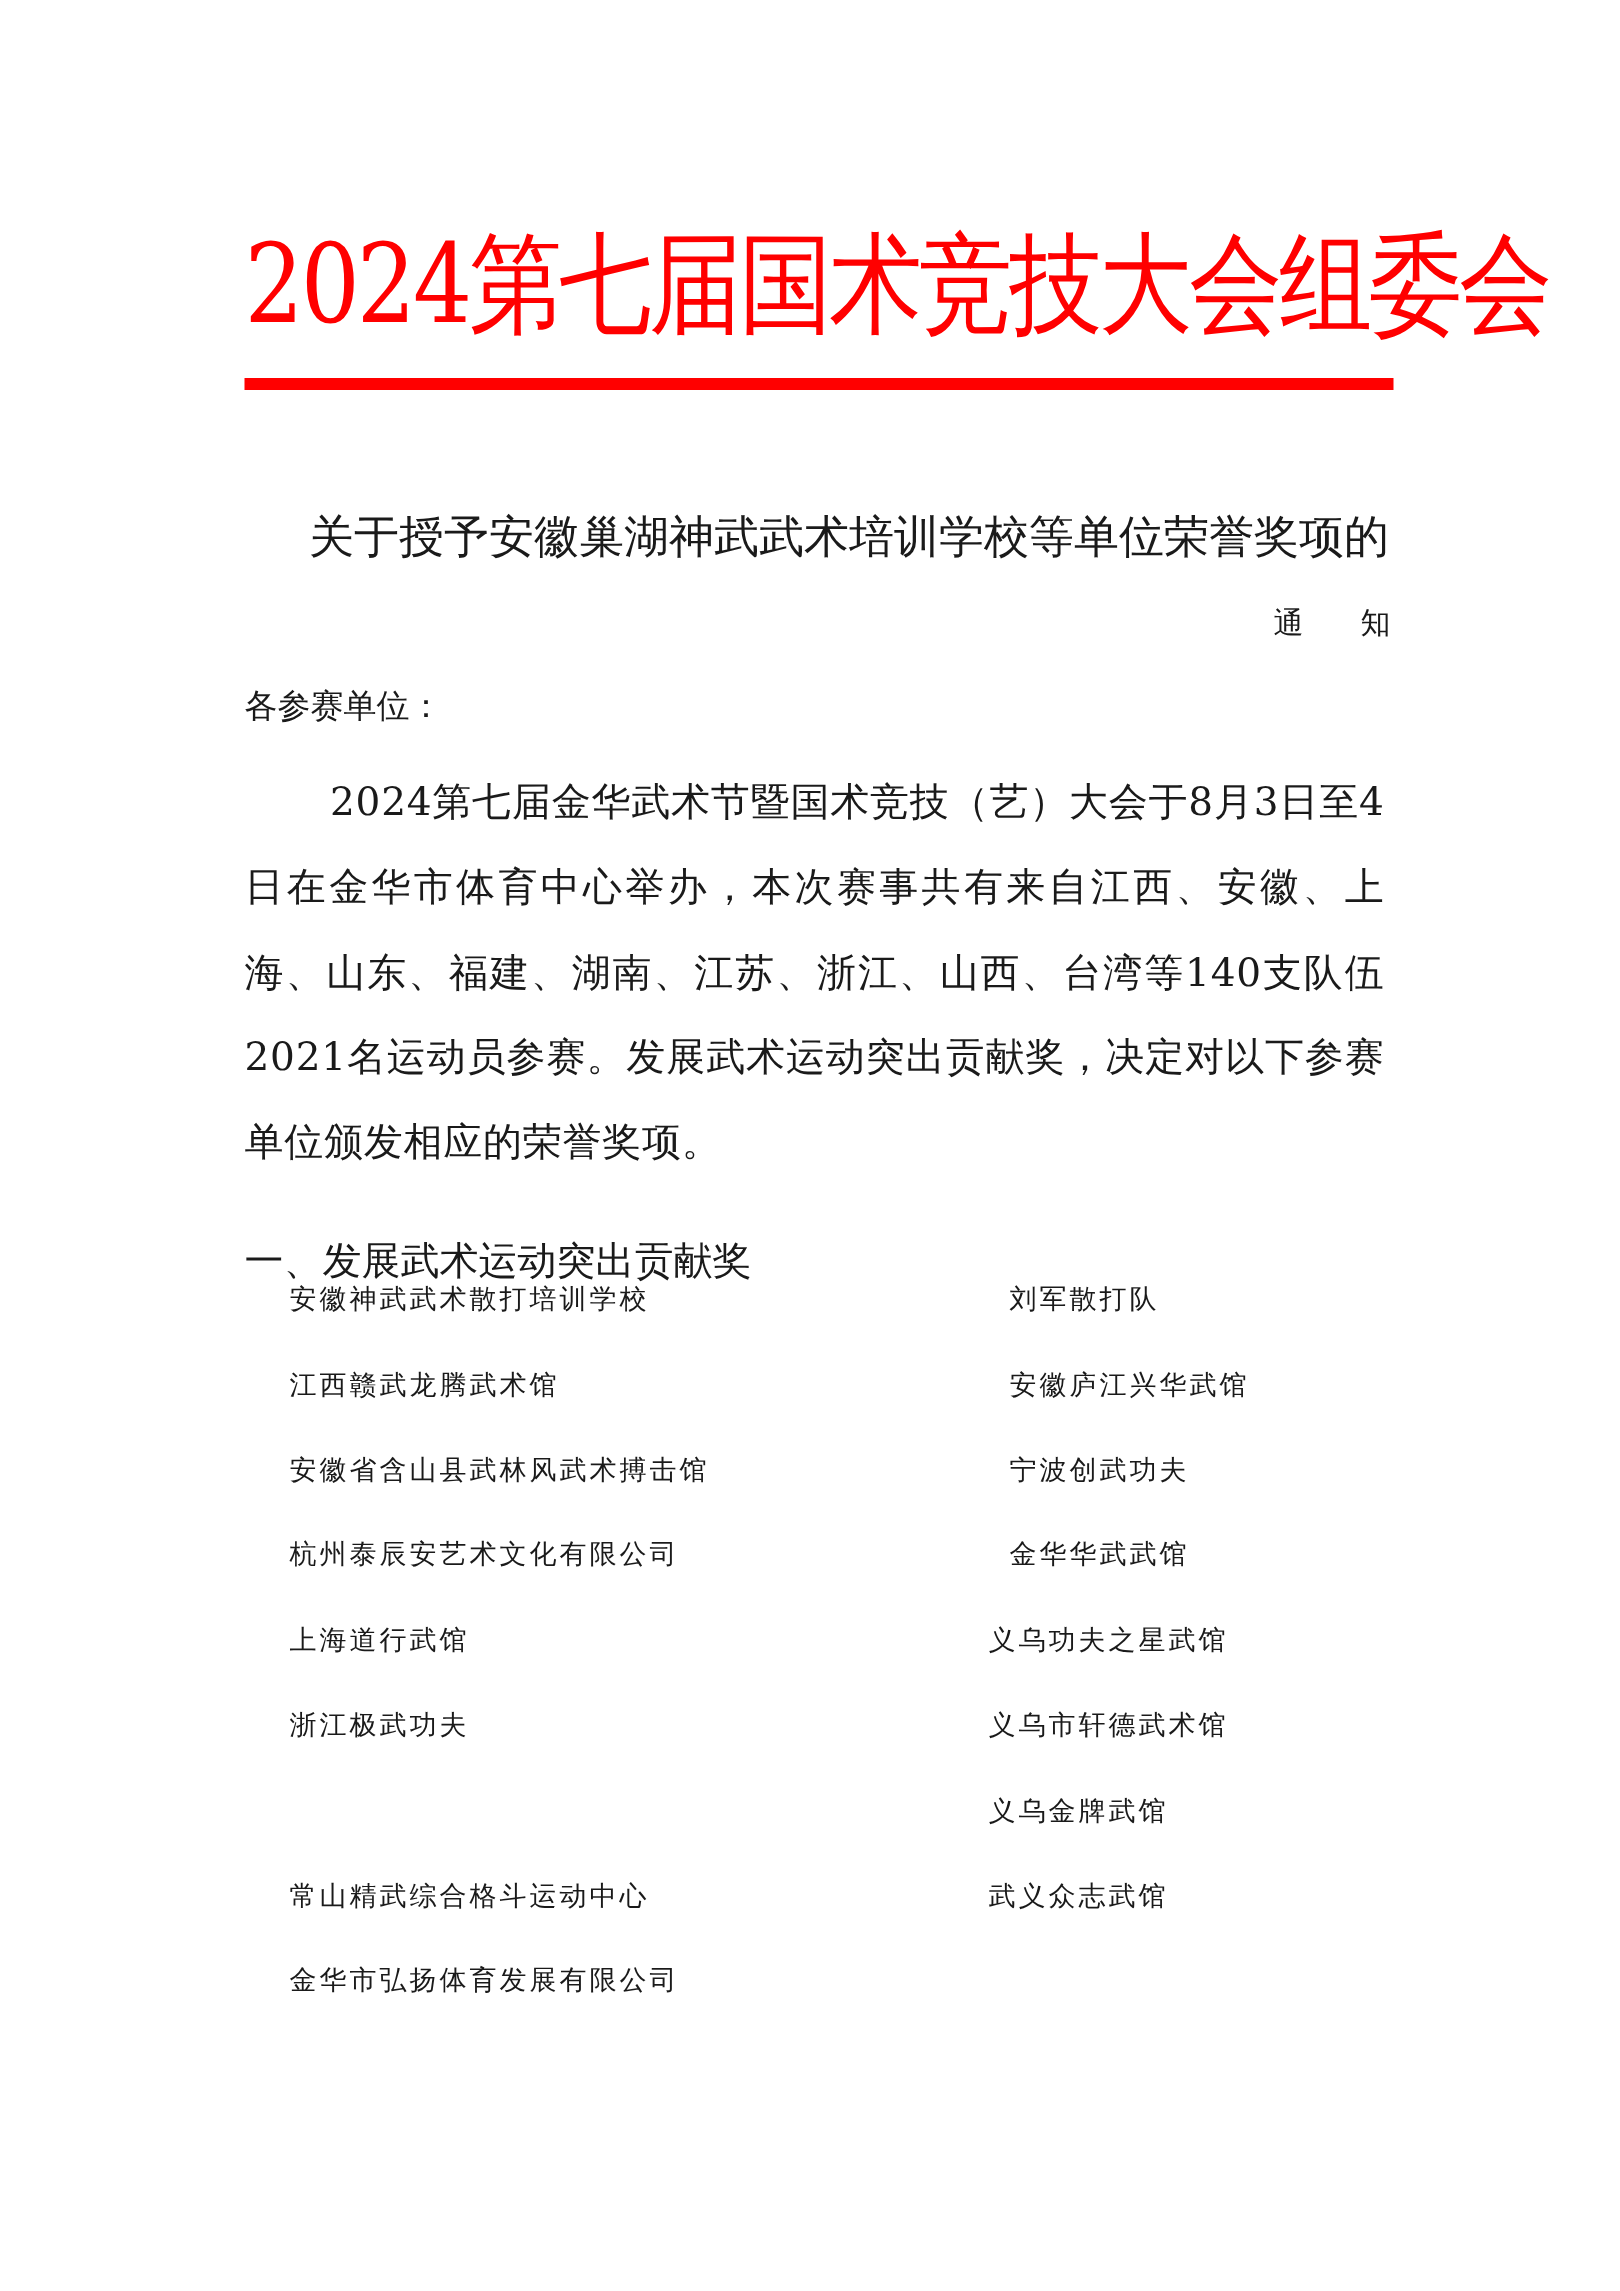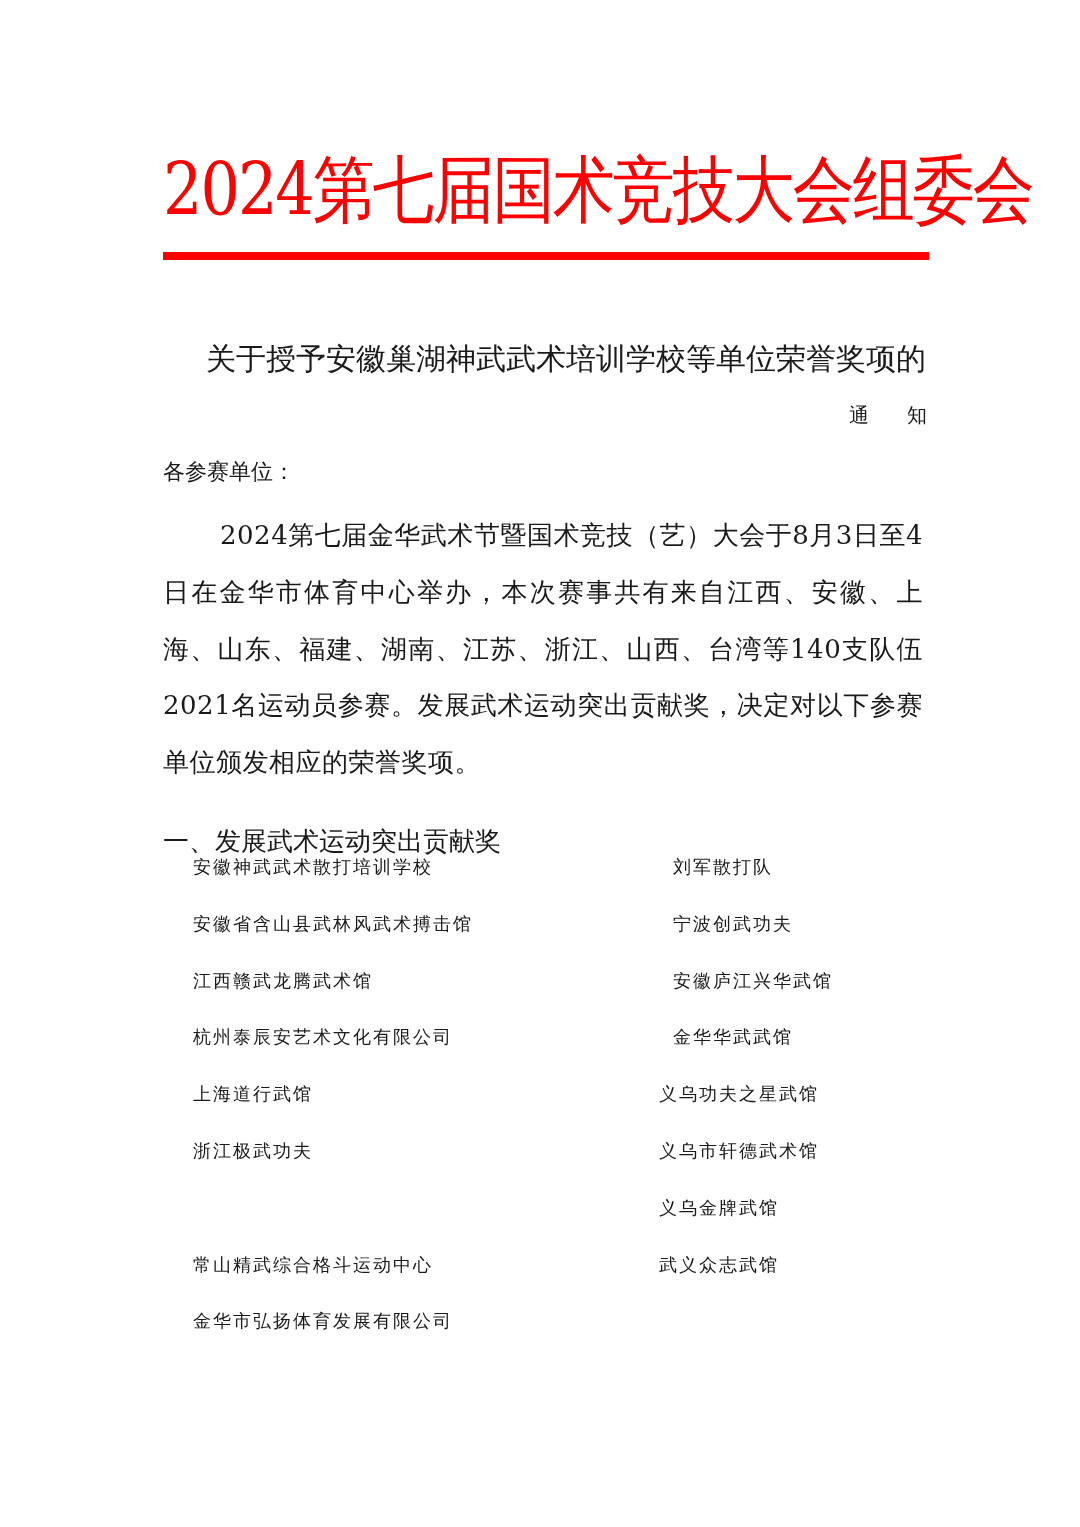--- a/index.html
+++ b/index.html
@@ -136,26 +136,26 @@
   <div class="body-text">2024第七届金华武术节暨国术竞技（艺）大会于8月3日至4日在金华市体育中心举办，本次赛事共有来自江西、安徽、上海、山东、福建、湖南、江苏、浙江、山西、台湾等140支队伍2021名运动员参赛。发展武术运动突出贡献奖，决定对以下参赛单位颁发相应的荣誉奖项。</div>
 
   <div class="section-heading">一、发展武术运动突出贡献奖</div>
 
   <div class="awards-grid">
     <div class="award-row">
       <span class="award-left">安徽神武武术散打培训学校</span>
       <span class="award-right" style="left:673px">刘军散打队</span>
     </div>
     <div class="award-row">
+      <span class="award-left">江西赣武龙腾武术馆</span>
+      <span class="award-right" style="left:673px">安徽庐江兴华武馆</span>
+    </div>
+    <div class="award-row">
       <span class="award-left">安徽省含山县武林风武术搏击馆</span>
       <span class="award-right" style="left:673px">宁波创武功夫</span>
-    </div>
-    <div class="award-row">
-      <span class="award-left">江西赣武龙腾武术馆</span>
-      <span class="award-right" style="left:673px">安徽庐江兴华武馆</span>
     </div>
     <div class="award-row">
       <span class="award-left">杭州泰辰安艺术文化有限公司</span>
       <span class="award-right" style="left:673px">金华华武武馆</span>
     </div>
     <div class="award-row">
       <span class="award-left">上海道行武馆</span>
       <span class="award-right" style="left:659px">义乌功夫之星武馆</span>
     </div>
     <div class="award-row">

